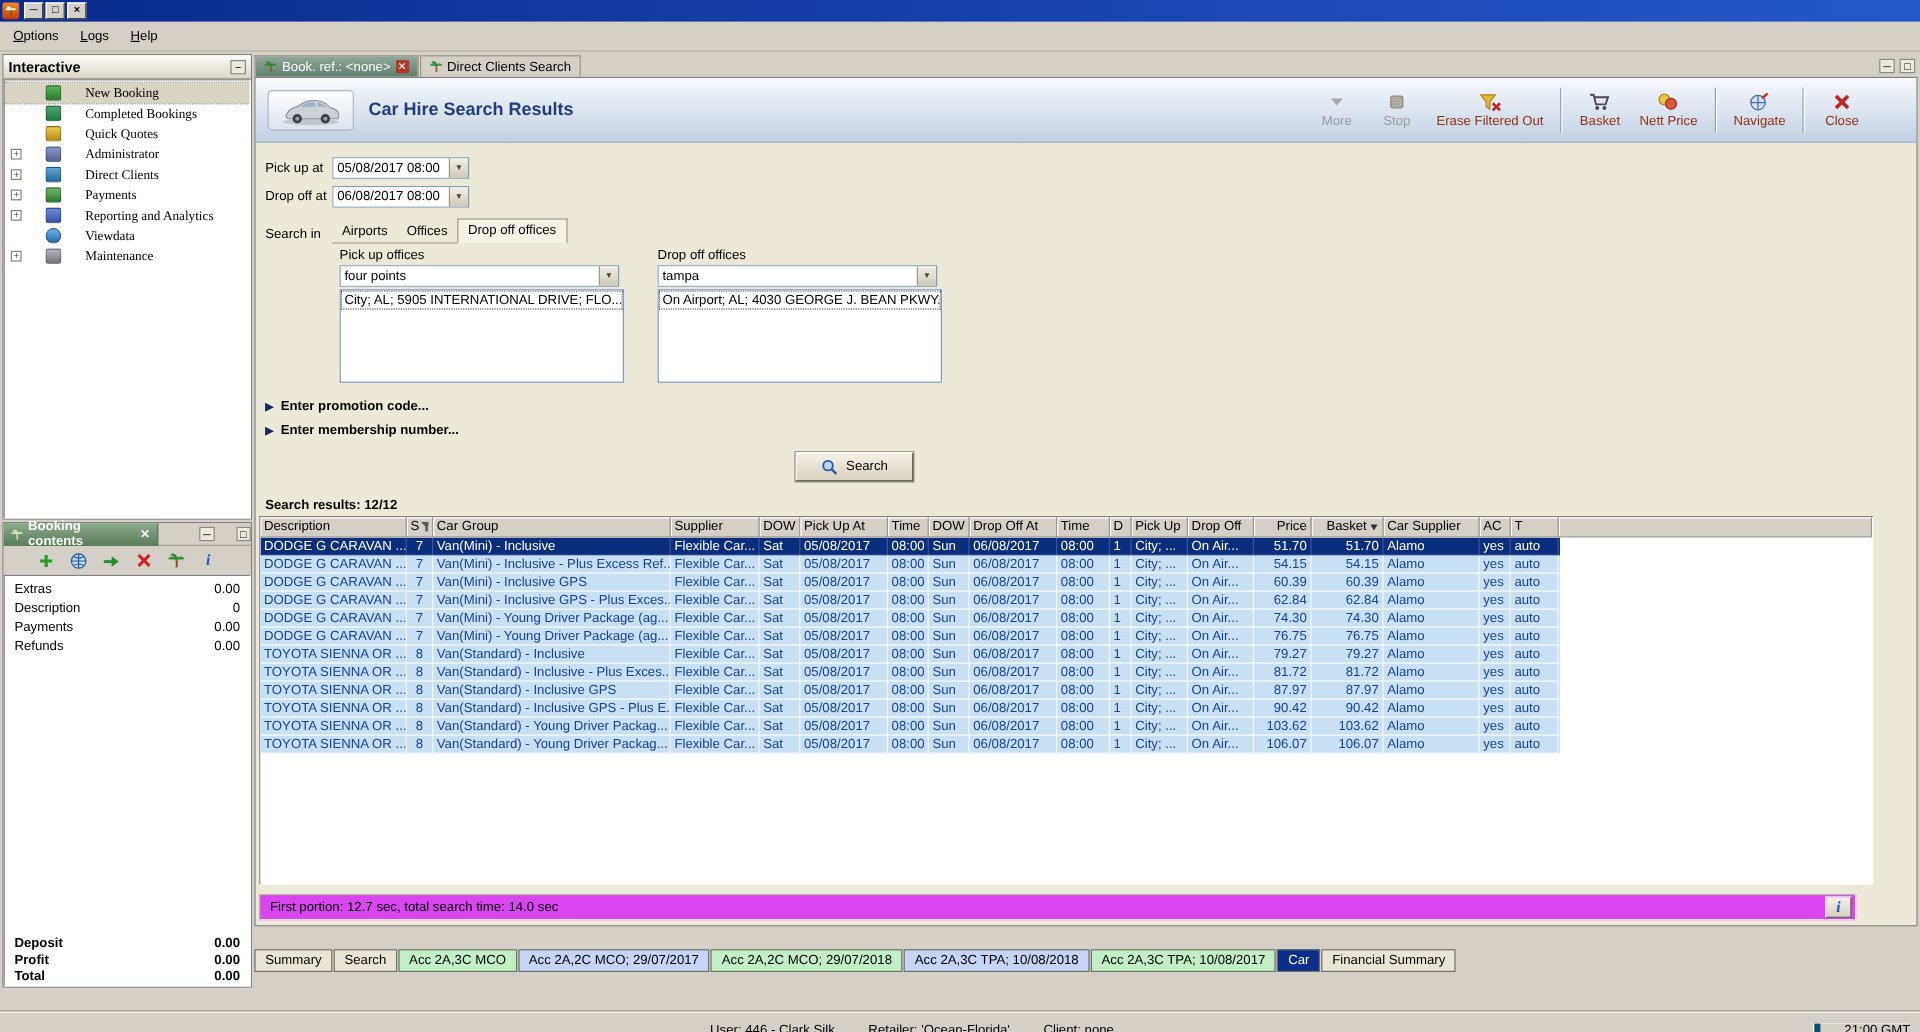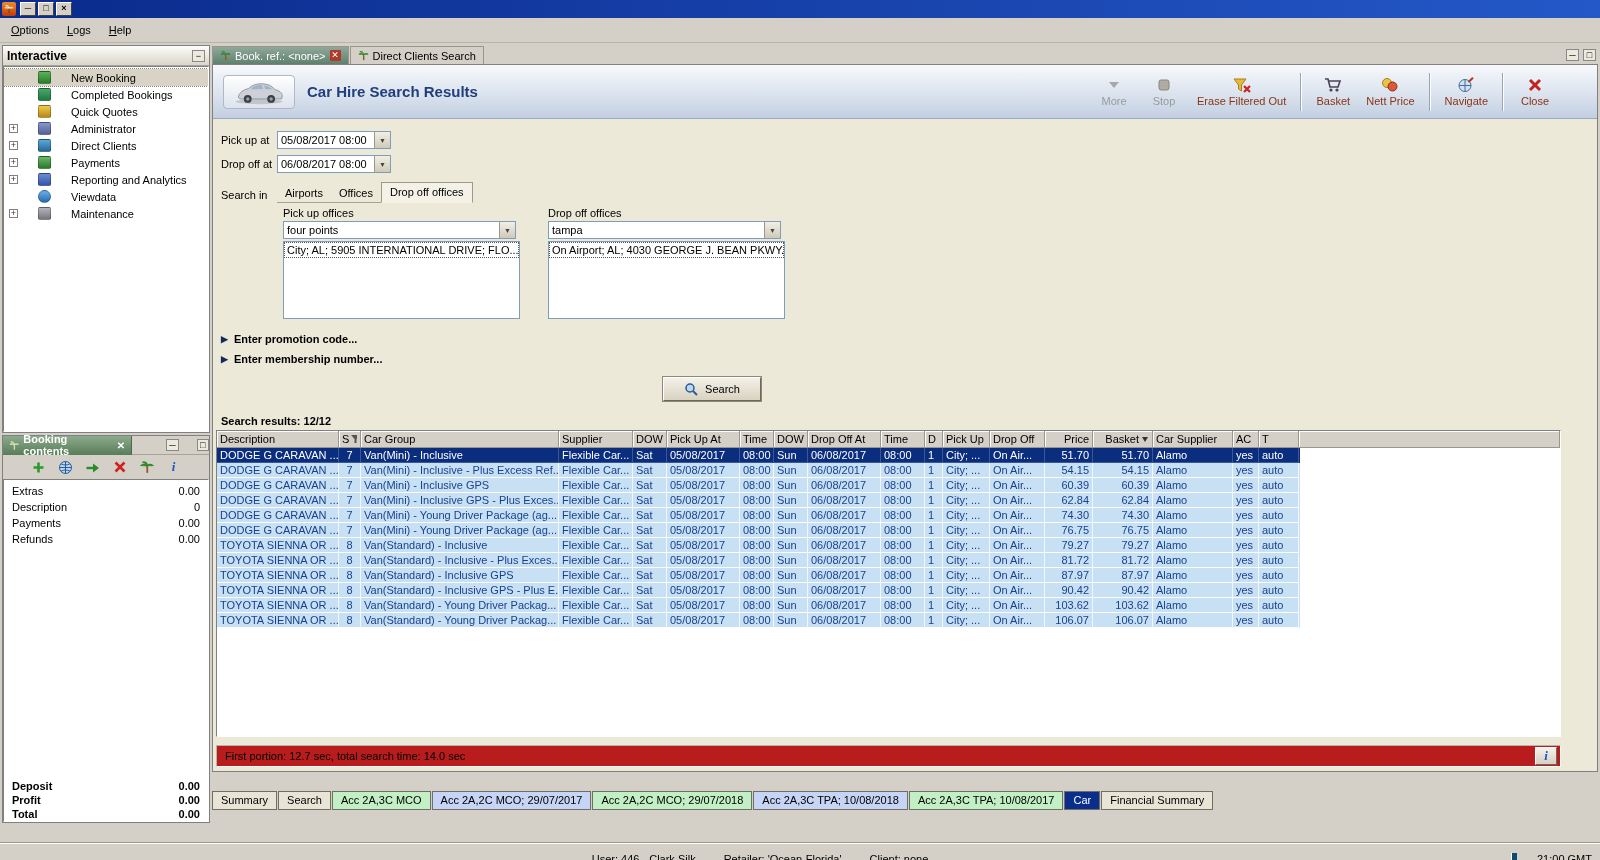--- a/index.html
+++ b/index.html
@@ -20,21 +20,21 @@
 
   
   .leftcol { width:208px; display:flex; flex-direction:column; gap:2px; flex:none; }
   .panel { border:1px solid #808080; background:#d4d0c8; display:flex; flex-direction:column; }
   .panel.nav { height:388px; }
   .panel.bc { height:388px; }
   .nav-hdr { height:20px; display:flex; align-items:center; padding:0 4px; background:linear-gradient(#fdfdfa,#d9d5c9); border-bottom:1px solid #a8a49a; }
   .nav-title { font-weight:bold; font-size:12px; flex:1; }
   .hdr-btn { width:13px; height:12px; border:1px solid #888; background:#ece9dd; font-size:9px; line-height:10px; text-align:center; margin-left:2px; }
   .nav-list { flex:1; background:#fff; border:1px solid; border-color:#808080 #fff #fff #808080; overflow:hidden; padding-top:2px; }
-  .nav-item { height:17px; display:flex; align-items:center; gap:20px; padding:0 2px 0 5px; white-space:nowrap; }
+  .nav-item { height:17px; display:flex; align-items:center; gap:20px; padding:0 2px 0 5px; white-space:nowrap;font-family:Liberation Serif, serif; }
   .nav-item.selected { background:#d8d3c4; outline:1px dotted #8a8578; }
   .expbox { width:9px; height:9px; border:1px solid #848278; background:#fff; font-size:9px; line-height:7px; text-align:center; color:#333; visibility:hidden; flex:none; }
   .nav-item.exp .expbox { visibility:visible; }
   .nico { width:13px; height:13px; border-radius:2px; border:1px solid rgba(0,0,0,.25); flex:none; position:relative; display:flex; align-items:center; justify-content:center; color:#fff; font-size:9px; font-weight:bold; }
   .nico[data-name="new-booking-icon"]      { background:linear-gradient(#58b558,#2d7a2d); }
   .nico[data-name="completed-bookings-icon"]{ background:linear-gradient(#49a86a,#1f7a44); }
   .nico[data-name="quick-quotes-icon"]     { background:linear-gradient(#eecb4a,#b8891a); }
   .nico[data-name="administrator-icon"]    { background:linear-gradient(#8898c8,#55629a); }
   .nico[data-name="direct-clients-icon"]   { background:linear-gradient(#5aa8d8,#2a6898); }
   .nico[data-name="payments-icon"]         { background:linear-gradient(#6ab86a,#2d7a2d); }
@@ -106,21 +106,21 @@
   .th { padding:1px 3px; border-right:1px solid #9a9689; border-bottom:1px solid #9a9689; box-shadow:inset 1px 1px 0 #fff; white-space:nowrap; overflow:hidden; display:flex; align-items:center; gap:2px; }
   .th.num { justify-content:flex-end; }
   .tbody { flex:1; background:#fff; overflow:hidden; }
   .trow { display:grid; grid-template-columns:var(--tcols); width:1083px; height:15px; background:#c8e0f4; color:#17418f; }
   .td { padding:0 3px; line-height:14px; border-right:1px solid rgba(255,255,255,.75); border-bottom:1px solid rgba(255,255,255,.95); white-space:nowrap; overflow:hidden; }
   .td.num { text-align:right; }
   .td.ctr { text-align:center; }
   .trow.selected { background:#0b2d7e; color:#fff; }
   .trow.selected .td { border-right-color:rgba(255,255,255,.2); border-bottom-color:rgba(255,255,255,.2); }
 
-  .statusline { flex:none; height:22px; margin:8px 36px 4px 3px; background:#b91c1c; border:1px solid; border-color:#b8b4a8 #fdfcf8 #fdfcf8 #b8b4a8; display:flex; align-items:center; padding:0 3px 0 8px; }
+  .statusline { flex:none; height:22px; margin:8px 50px 4px 3px; background:#d946ef; border:1px solid; border-color:#b8b4a8 #fdfcf8 #fdfcf8 #b8b4a8; display:flex; align-items:center; padding:0 3px 0 8px; }
   .statusline .sl-text { flex:1; }
   .i-btn { width:22px; height:18px; background:linear-gradient(#f4f1e8,#d4d0c4); border:1px solid; border-color:#fff #6a6a5a #6a6a5a #fff; display:flex; align-items:center; justify-content:center; }
 
   .btabs { margin-top:19px; display:flex; align-items:flex-start; height:18px; flex:none; }
   .btab { padding:2px 8px 3px; border:1px solid #6f6f66; margin-right:1px; background:#e8e4d6; white-space:nowrap; }
   .btab.green { background:#c2f0c4; }
   .btab.blue  { background:#c6d4f6; }
   .btab.current { background:#0a2e8c; color:#fff; }
 
   .statusbar { height:22px; display:flex; align-items:flex-end; border-top:1px solid #fff; box-shadow:0 -1px 0 #9a9689; padding:0 8px; }

